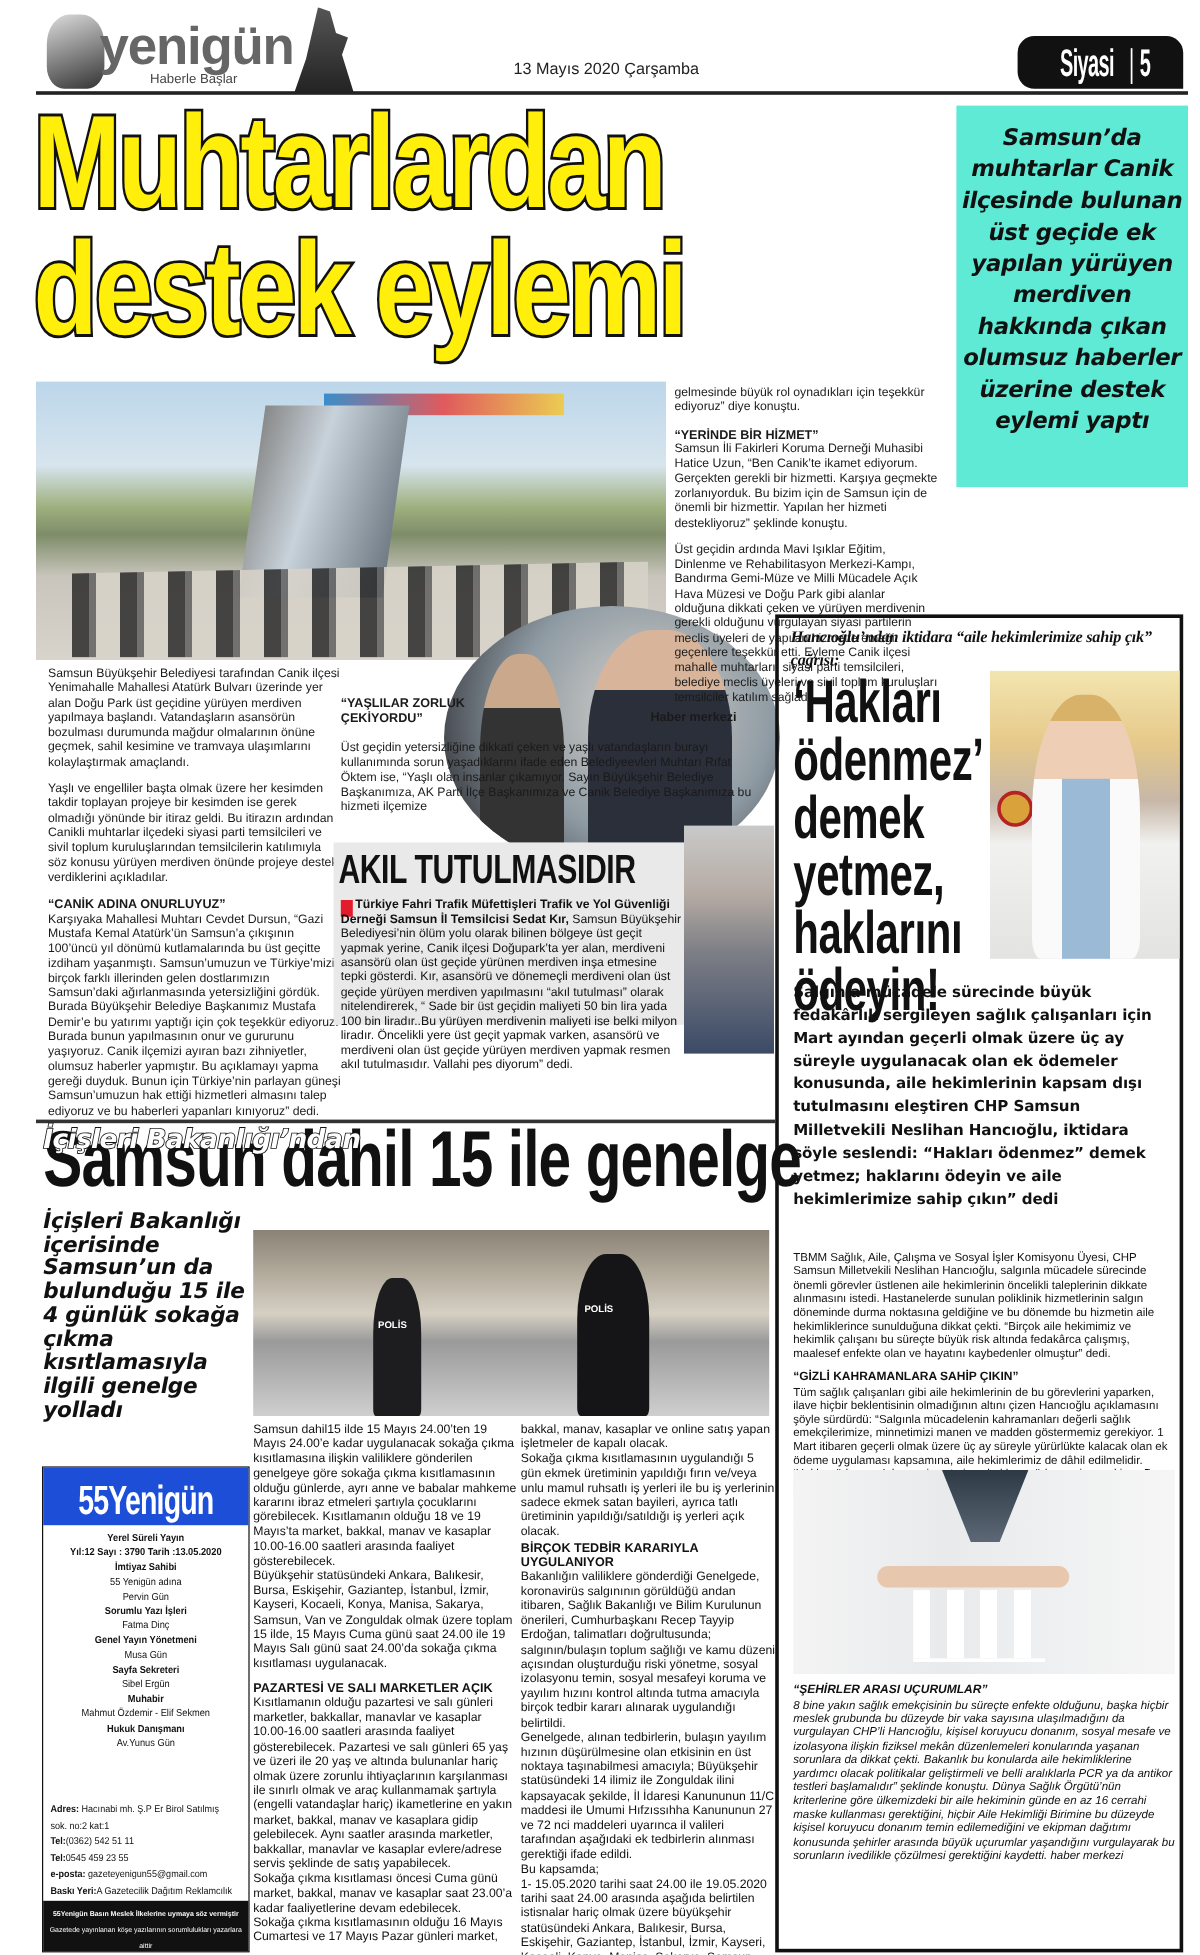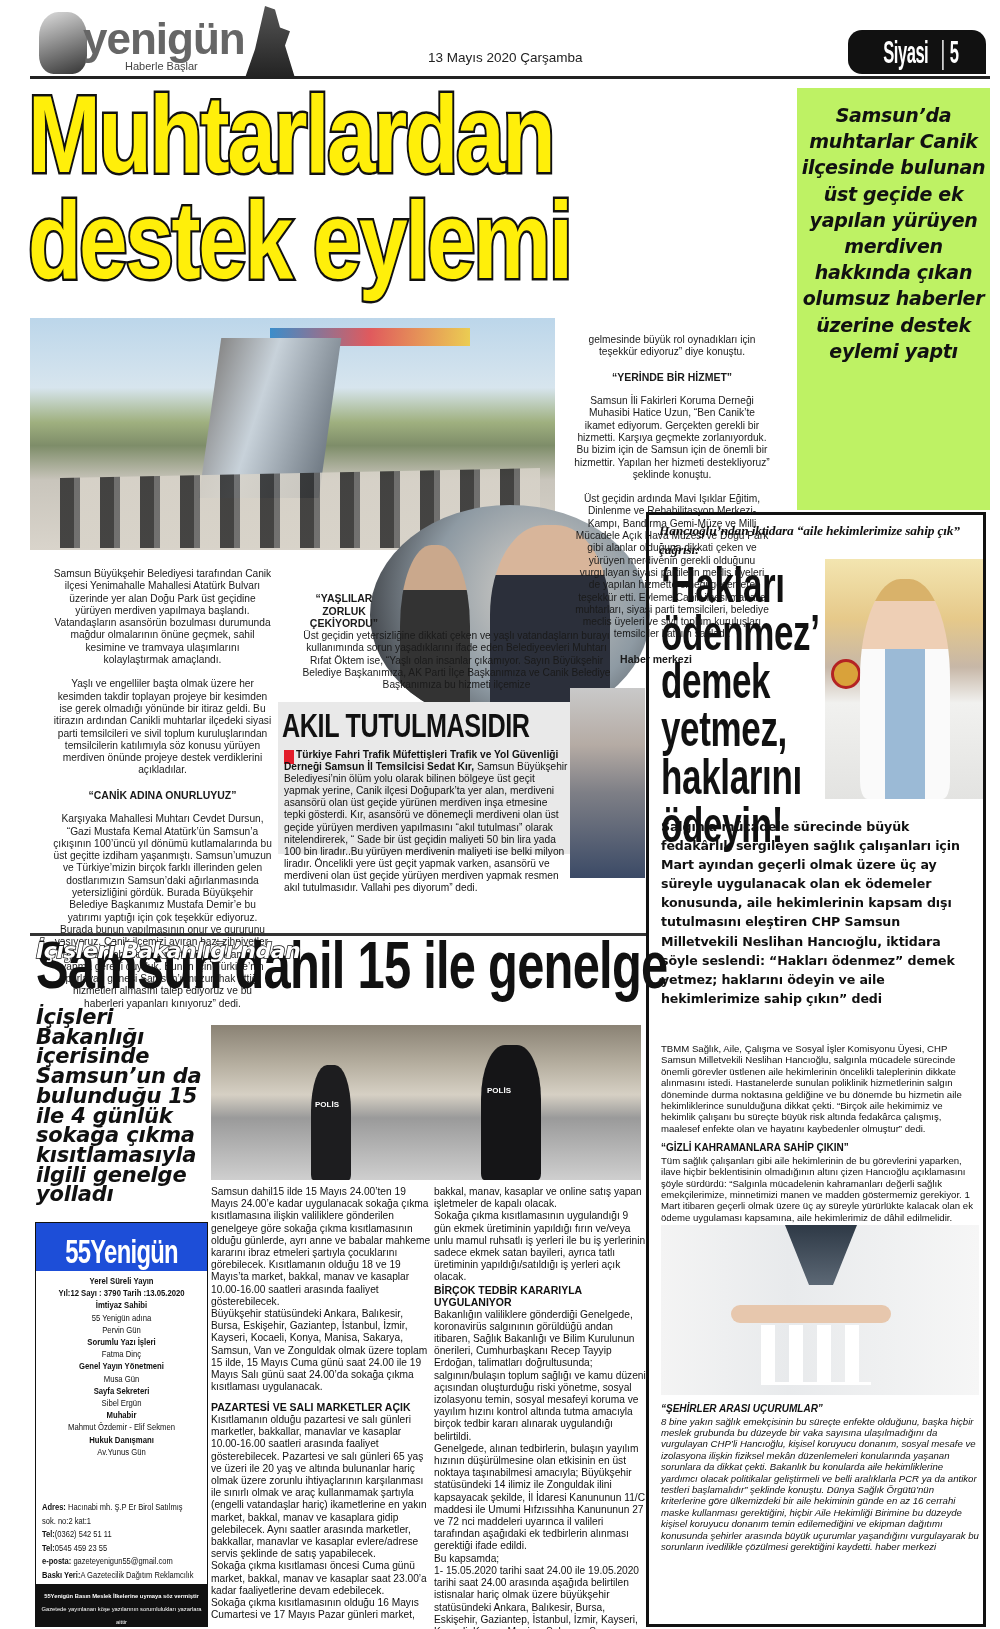--- a/index.html
+++ b/index.html
@@ -1,41 +1,41 @@
 <!DOCTYPE html>
 <html><head>
 <meta charset="utf-8">
 <style>
   * { box-sizing: border-box; margin: 0; padding: 0; }
   html, body { width: 1000px; height: 1629px; background: #fff; overflow: hidden; }
   body { position: relative; font-family: "Liberation Sans", sans-serif; color: #111; }
   .abs { position: absolute; }
   .body-text { font-size: 10.2px; line-height: 12.3px; color: #1a1a1a; }
-  .body-text p { margin: 12px; text-align: center; }
+  .body-text p { margin: 0; }
   .sub { font-weight: bold; font-size: 10.5px; line-height: 12.5px; }
   .photo { position: absolute; overflow: hidden; }
 
   
   #masthead-rule { left: 30px; top: 76px; width: 960px; height: 3px; background: #222; }
   #logo { left: 35px; top: 6px; width: 260px; height: 68px; }
   #logo-text { position: absolute; left: 48px; top: 8px; font-size: 44px; font-weight: bold; color: #666; letter-spacing: -1px; font-family: "Liberation Sans", sans-serif; }
   #logo-tag { position: absolute; left: 90px; top: 54px; font-size: 11px; color: #444; }
   #logo-face { position: absolute; left: 4px; top: 6px; width: 48px; height: 62px; background: linear-gradient(160deg, #ddd, #777 60%, #333); border-radius: 40% 40% 30% 30%; }
   #logo-statue { position: absolute; left: 210px; top: 0; width: 50px; height: 72px; background: linear-gradient(180deg, #555, #222); clip-path: polygon(40% 0, 60% 5%, 70% 30%, 90% 35%, 80% 55%, 100% 100%, 0 100%, 20% 60%, 30% 30%); }
   #date-line { left: 428px; top: 50px; font-size: 13.5px; color: #222; }
   #section-badge { left: 848px; top: 30px; width: 138px; height: 44px; background: #111; border-radius: 14px 14px 0 14px; color: #fff; display: flex; align-items: center; justify-content: center; }
   #section-badge span { font-size: 32px; font-weight: bold; transform: scaleX(0.72); display: inline-block; letter-spacing: -1px; }
 
   
   .yellow-head { font-family: "Liberation Sans", sans-serif; font-weight: bold; font-size: 112px; color: #ffef0a; -webkit-text-stroke: 5px #111; paint-order: stroke fill; letter-spacing: -3px; transform: scaleX(0.78) scaleY(0.98); transform-origin: left top; white-space: nowrap; line-height: 1; }
   #headline-1 { left: 28px; top: 80px; }
   #headline-2 { left: 28px; top: 186px; }
 
   
-  #summary-box { left: 797px; top: 88px; width: 193px; height: 422px; background: #bef264; }
+  #summary-box { left: 797px; top: 88px; width: 193px; height: 318px; background: #5eead4; }
   #summary-text { position: absolute; left: 0; top: 14px; width: 193px; text-align: center; font-weight: bold; font-style: italic; font-size: 19px; line-height: 26.2px; color: #111; font-family: "DejaVu Sans", sans-serif; letter-spacing: -0.3px; }
 
   
   #photo-escalator { left: 30px; top: 318px; width: 525px; height: 232px;
     background:
       linear-gradient(180deg, #bcd6ea 0%, #d7e5ee 30%, #9fb07f 45%, #7e8d69 55%, #c9c5bc 70%, #d9d4cb 100%); }
   #photo-escalator .escal { position: absolute; left: 180px; top: 20px; width: 120px; height: 160px; background: linear-gradient(100deg, #888 0%, #c8d2da 40%, #6c7680 100%); transform: skewX(-8deg); }
   #photo-escalator .people { position: absolute; left: 30px; top: 130px; width: 480px; height: 100px; background: repeating-linear-gradient(90deg, #2b2b2b 0 14px, #606060 14px 20px, #d8d3c9 20px 40px); opacity: 0.85; clip-path: polygon(0 30%, 100% 20%, 100% 100%, 0 100%); }
   #photo-escalator .banner { position: absolute; left: 240px; top: 10px; width: 200px; height: 18px; background: linear-gradient(90deg, #1a7ac2, #e73a3a, #f5c92c); opacity: .8; }
 
@@ -70,21 +70,21 @@
   #doctor-photo { position: absolute; left: 12px; top: 710px; width: 318px; height: 170px; background: linear-gradient(90deg, #f4f4f4, #e8eaec 40%, #f6f6f6); }
   #doctor-photo .coat { position:absolute; left: 100px; top: 0; width: 120px; height: 60px; background: linear-gradient(180deg, #2e3946, #5c6875); clip-path: polygon(20% 0, 80% 0, 60% 100%, 40% 100%); }
   #doctor-photo .hand { position:absolute; left: 70px; top: 80px; width: 160px; height: 18px; border-radius: 10px; background: #e7c7ad; }
   #doctor-photo .family { position:absolute; left: 100px; top: 100px; width: 110px; height: 60px; background: repeating-linear-gradient(90deg, #fff 0 14px, transparent 14px 28px); border-bottom: 3px solid #fff; }
   #hanci-body2 { position: absolute; left: 12px; top: 888px; width: 318px; font-size: 9.6px; line-height: 11.4px; font-style: italic; }
 
   
   #genelge-rule { left: 30px; top: 933px; width: 616px; height: 3px; background: #333; }
   #genelge-kicker { left: 36px; top: 938px; font-size: 22px; font-weight: bold; font-style: italic; color: #fff; -webkit-text-stroke: 1.4px #111; paint-order: stroke fill; font-family: "DejaVu Sans", sans-serif; white-space: nowrap; letter-spacing: -0.5px; }
   #genelge-head { left: 36px; top: 926px; font-size: 66px; font-weight: bold; transform: scaleX(0.74); transform-origin: left top; white-space: nowrap; letter-spacing: -1px; line-height: 1.2; }
-  #genelge-summary { left: 36px; top: 1008px; width: 175px; font-weight: bold; font-style: italic; font-size: 21px; line-height: 19.7px; font-family: "DejaVu Sans", sans-serif; letter-spacing: -0.2px; }
+  #genelge-summary { left: 36px; top: 1008px; width: 175px; font-weight: bold; font-style: italic; font-size: 18px; line-height: 19.7px; font-family: "DejaVu Sans", sans-serif; letter-spacing: -0.2px; }
   #photo-police { left: 211px; top: 1025px; width: 430px; height: 155px; background: linear-gradient(180deg, #8a8274 0, #b5ae9f 25%, #d6d0c4 45%, #9a9a9a 60%, #cfcfcf 100%); }
   #photo-police .cop1 { position:absolute; left: 100px; top: 40px; width: 40px; height: 115px; background: #1d1d1f; border-radius: 40% 40% 5% 5%; }
   #photo-police .cop2 { position:absolute; left: 270px; top: 20px; width: 60px; height: 135px; background: #151517; border-radius: 40% 40% 5% 5%; }
   #photo-police .cop2 span, #photo-police .cop1 span { position:absolute; top: 30%; left: 10%; color:#fff; font-size: 8px; font-weight:bold; }
 
   #col-genelge-1 { left: 211px; top: 1186px; width: 220px; }
   #col-genelge-2 { left: 434px; top: 1186px; width: 214px; }
   .gtext { font-size: 10.2px; line-height: 12.2px; }
 
   
@@ -209,21 +209,21 @@
 <div class="abs gtext" id="col-genelge-1">
   <p>Samsun dahil15 ilde 15 Mayıs 24.00’ten 19 Mayıs 24.00’e kadar uygulanacak sokağa çıkma kısıtlamasına ilişkin valiliklere gönderilen genelgeye göre sokağa çıkma kısıtlamasının olduğu günlerde, ayrı anne ve babalar mahkeme kararını ibraz etmeleri şartıyla çocuklarını görebilecek. Kısıtlamanın olduğu 18 ve 19 Mayıs’ta market, bakkal, manav ve kasaplar 10.00-16.00 saatleri arasında faaliyet gösterebilecek.</p>
   <p>Büyükşehir statüsündeki Ankara, Balıkesir, Bursa, Eskişehir, Gaziantep, İstanbul, İzmir, Kayseri, Kocaeli, Konya, Manisa, Sakarya, Samsun, Van ve Zonguldak olmak üzere toplam 15 ilde, 15 Mayıs Cuma günü saat 24.00 ile 19 Mayıs Salı günü saat 24.00’da sokağa çıkma kısıtlaması uygulanacak.</p>
   <p class="sub" style="margin-top:8px;">PAZARTESİ VE SALI MARKETLER AÇIK</p>
   <p>Kısıtlamanın olduğu pazartesi ve salı günleri marketler, bakkallar, manavlar ve kasaplar 10.00-16.00 saatleri arasında faaliyet gösterebilecek. Pazartesi ve salı günleri 65 yaş ve üzeri ile 20 yaş ve altında bulunanlar hariç olmak üzere zorunlu ihtiyaçlarının karşılanması ile sınırlı olmak ve araç kullanmamak şartıyla (engelli vatandaşlar hariç) ikametlerine en yakın market, bakkal, manav ve kasaplara gidip gelebilecek. Aynı saatler arasında marketler, bakkallar, manavlar ve kasaplar evlere/adrese servis şeklinde de satış yapabilecek.</p>
   <p>Sokağa çıkma kısıtlaması öncesi Cuma günü market, bakkal, manav ve kasaplar saat 23.00’a kadar faaliyetlerine devam edebilecek.</p>
   <p>Sokağa çıkma kısıtlamasının olduğu 16 Mayıs Cumartesi ve 17 Mayıs Pazar günleri market,</p>
 </div>
 <div class="abs gtext" id="col-genelge-2">
   <p>bakkal, manav, kasaplar ve online satış yapan işletmeler de kapalı olacak.</p>
-  <p>Sokağa çıkma kısıtlamasının uygulandığı 9 gün ekmek üretiminin yapıldığı fırın ve/veya unlu mamul ruhsatlı iş yerleri ile bu iş yerlerinin sadece ekmek satan bayileri, ayrıca tatlı üretiminin yapıldığı/satıldığı iş yerleri açık olacak.</p>
+  <p>Sokağa çıkma kısıtlamasının uygulandığı 5 gün ekmek üretiminin yapıldığı fırın ve/veya unlu mamul ruhsatlı iş yerleri ile bu iş yerlerinin sadece ekmek satan bayileri, ayrıca tatlı üretiminin yapıldığı/satıldığı iş yerleri açık olacak.</p>
   <p class="sub">BİRÇOK TEDBİR KARARIYLA UYGULANIYOR</p>
   <p>Bakanlığın valiliklere gönderdiği Genelgede, koronavirüs salgınının görüldüğü andan itibaren, Sağlık Bakanlığı ve Bilim Kurulunun önerileri, Cumhurbaşkanı Recep Tayyip Erdoğan, talimatları doğrultusunda; salgının/bulaşın toplum sağlığı ve kamu düzeni açısından oluşturduğu riski yönetme, sosyal izolasyonu temin, sosyal mesafeyi koruma ve yayılım hızını kontrol altında tutma amacıyla birçok tedbir kararı alınarak uygulandığı belirtildi.</p>
   <p>Genelgede, alınan tedbirlerin, bulaşın yayılım hızının düşürülmesine olan etkisinin en üst noktaya taşınabilmesi amacıyla; Büyükşehir statüsündeki 14 ilimiz ile Zonguldak ilini kapsayacak şekilde, İl İdaresi Kanununun 11/C maddesi ile Umumi Hıfzıssıhha Kanununun 27 ve 72 nci maddeleri uyarınca il valileri tarafından aşağıdaki ek tedbirlerin alınması gerektiği ifade edildi.</p>
   <p>Bu kapsamda;</p>
   <p>1- 15.05.2020 tarihi saat 24.00 ile 19.05.2020 tarihi saat 24.00 arasında aşağıda belirtilen istisnalar hariç olmak üzere büyükşehir statüsündeki Ankara, Balıkesir, Bursa, Eskişehir, Gaziantep, İstanbul, İzmir, Kayseri, Kocaeli, Konya, Manisa, Sakarya, Samsun, Van ve Zonguldak olmak üzere toplam 15 ilimiz sınırları içinde bulunan vatandaşlarımızın sokağa çıkmaları kısıtlanacak.</p>
 </div>
 
 <div class="abs" id="imprint">
   <div id="imprint-title">
       <span>55Yenigün</span>

